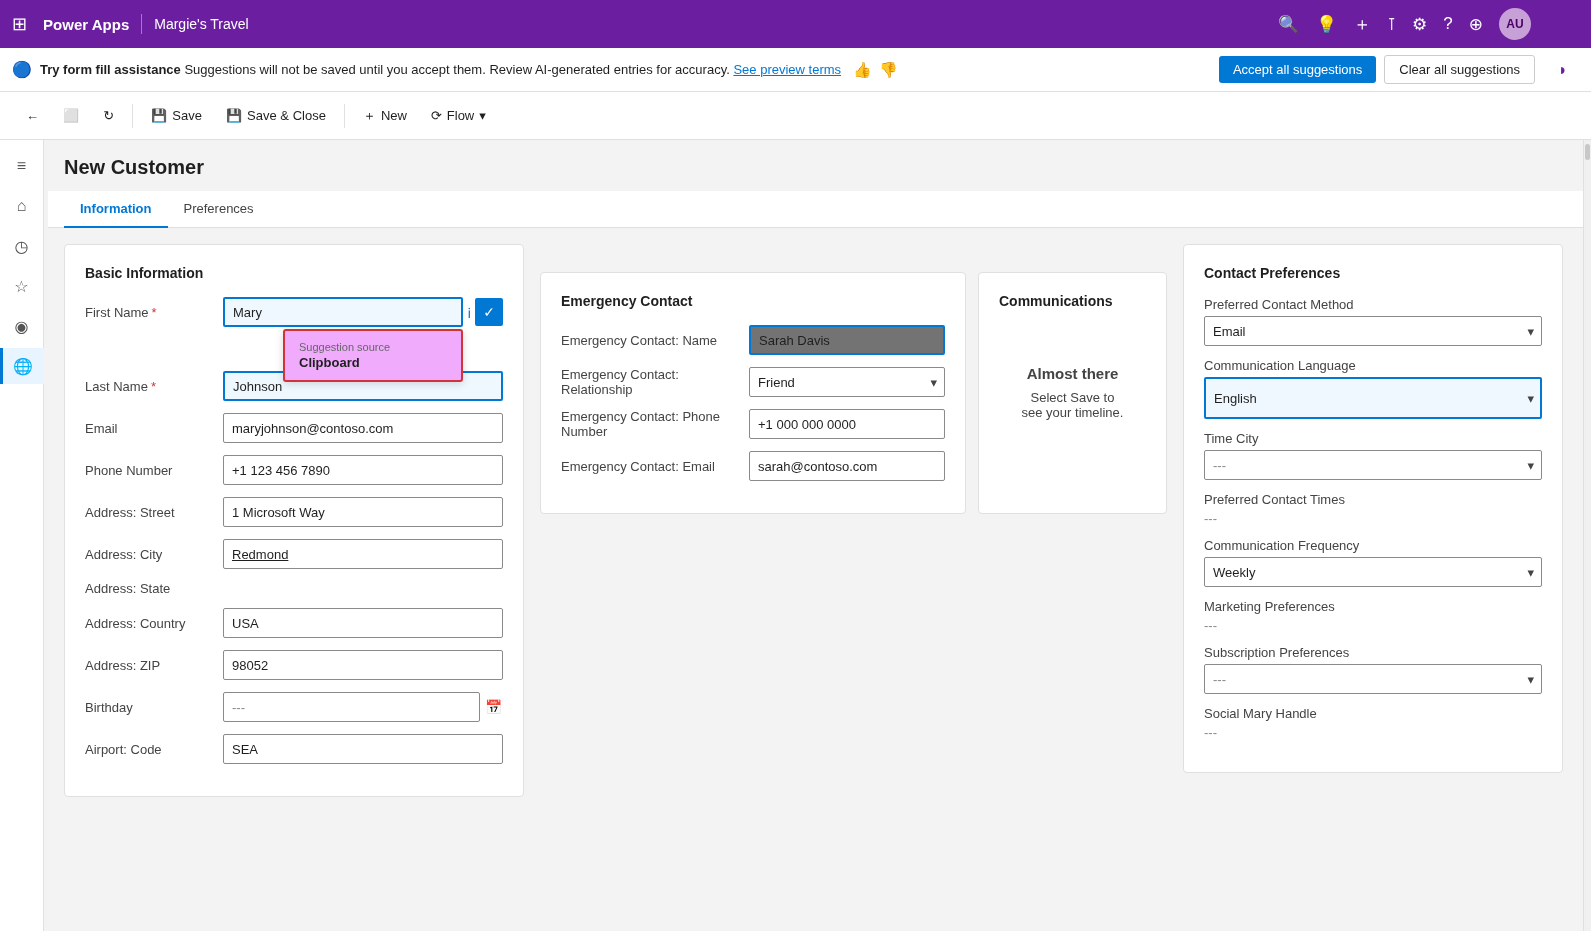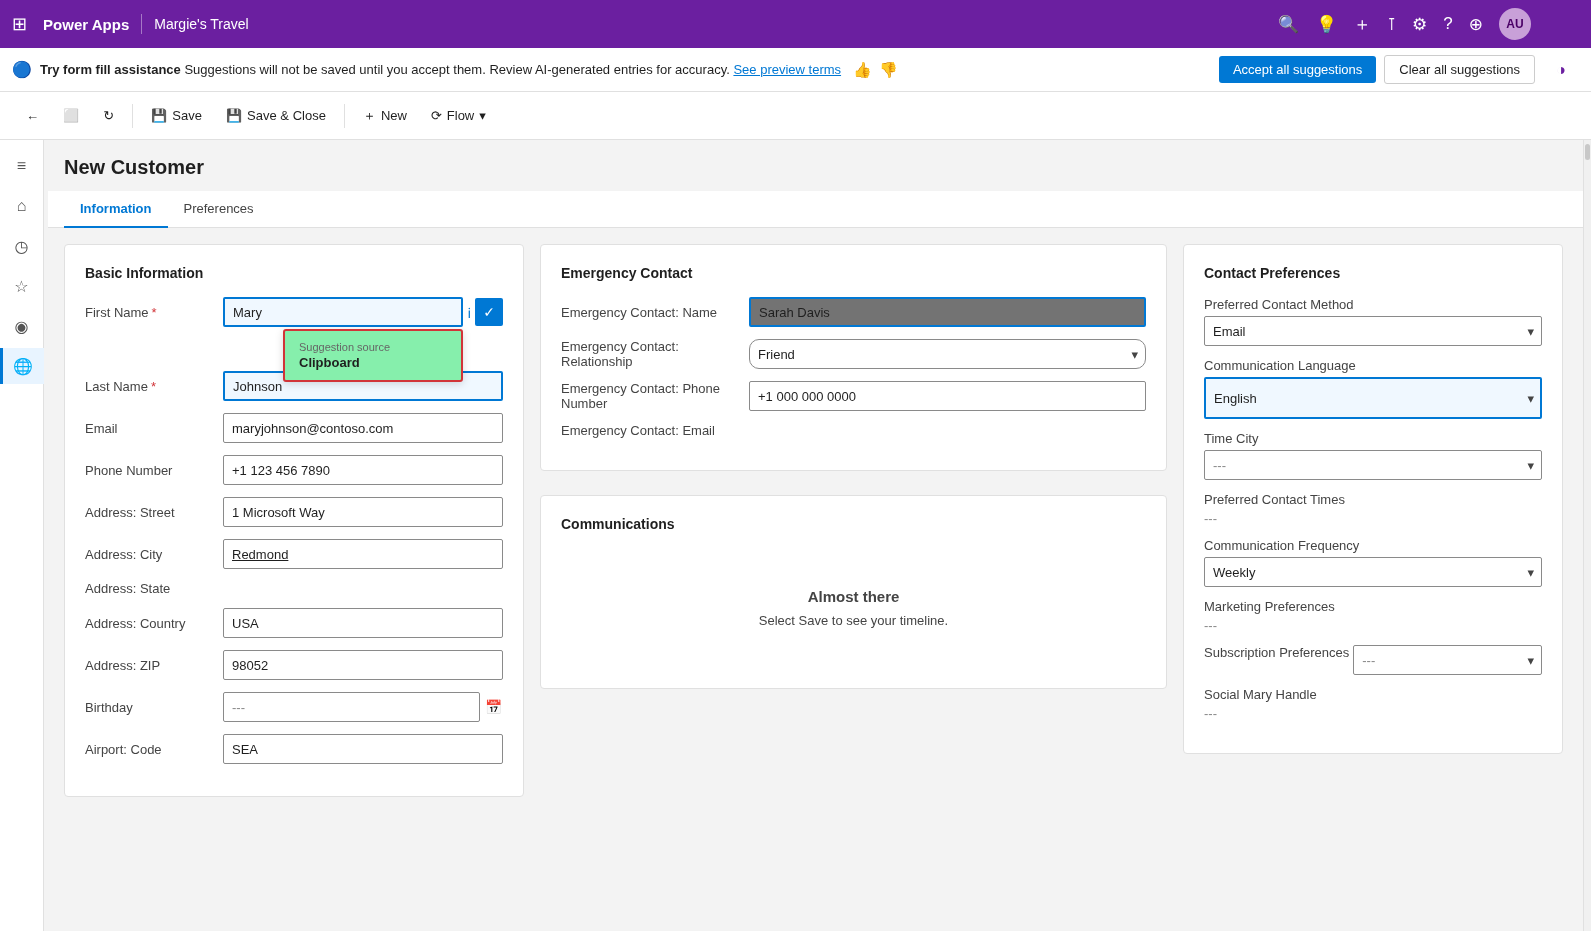--- a/index.html
+++ b/index.html
@@ -191,21 +191,21 @@
     }
 
     .select-wrapper {
       flex: 1;
       position: relative;
     }
     .select-wrapper select {
       width: 100%;
       height: 30px;
       border: 1px solid #8a8a8a;
-      border-radius: 10px;
+      border-radius: 2px;
       padding: 0 28px 0 8px;
       font-size: 13px;
       color: #1f1f1f;
       background: white;
       appearance: none;
     }
     .select-chevron {
       position: absolute;
       right: 8px;
       top: 50%;
@@ -251,21 +251,21 @@
       justify-content: center;
       cursor: pointer;
       font-size: 14px;
     }
 
     
     .suggestion-popup {
       position: absolute;
       top: 32px;
       left: 60px;
-      background: #86efac;
+      background: #f0abfc;
       border: 2px solid #d13438;
       border-radius: 3px;
       padding: 10px 14px;
       z-index: 100;
       min-width: 180px;
       box-shadow: 0 2px 8px rgba(0,0,0,0.15);
     }
     .suggestion-popup .popup-label {
       font-size: 11px;
       color: #666;
@@ -471,21 +471,21 @@
             <span class="calendar-icon">📅</span>
           </div>
         </div>
 
         <div class="field-row">
           <div class="field-label">Airport: Code</div>
           <input type="text" class="field-input" value="SEA" style="flex: 1 1 0%;">
         </div>
       </div>
 
-      <div style="flex:1; display:flex; flex-direction:column; gap:24px;">
+      <div style="flex:1; display:flex; flex-direction:row; gap:12px;margin-top:28px;">
 
         <div class="form-section">
           <div class="section-title">Emergency Contact</div>
 
           <div class="field-row">
             <div class="field-label" style="min-width:180px;">Emergency Contact: Name</div>
             <input type="text" class="field-input" value="Sarah Davis" style="flex: 1 1 0%; border-color: rgb(0, 120, 212); border-width: 2px; background: #737373;">
           </div>
 
           <div class="field-row">
@@ -501,20 +501,21 @@
             </div>
           </div>
 
           <div class="field-row">
             <div class="field-label" style="min-width:180px;">Emergency Contact: Phone<br>Number</div>
             <input type="text" class="field-input" value="+1 000 000 0000" style="flex: 1 1 0%;">
           </div>
 
           <div class="field-row">
             <div class="field-label" style="min-width:180px;">Emergency Contact: Email</div>
+            <input type="text" class="field-input" value="sarah@contoso.com" style="flex: 1 1 0%;">
           </div>
         </div>
 
         <div class="form-section" style="flex:1;">
           <div class="section-title">Communications</div>
           <div class="timeline-section">
             <div class="timeline-title">Almost there</div>
             <div>Select Save to see your timeline.</div>
           </div>
         </div>
@@ -572,21 +573,21 @@
             </select>
             <span class="select-chevron">▾</span>
           </div>
         </div>
 
         <div class="field-row" style="flex-direction:column; align-items:flex-start; gap:4px; margin-top:10px;">
           <div class="field-label">Marketing Preferences</div>
           <span class="dashes">---</span>
         </div>
 
-        <div class="field-row" style="flex-direction:row; align-items:flex-start; gap:4px; margin-top:6px;">
+        <div class="field-row" style="flex-direction:column; align-items:flex-start; gap:4px; margin-top:6px;">
           <div class="field-label">Subscription Preferences</div>
           <div class="select-wrapper" style="width:100%;">
             <select style="width:100%; height:30px; border:1px solid #8a8a8a; border-radius:2px; padding:0 28px 0 8px; font-size:13px; appearance:none; color:#888;">
               <option>---</option>
             </select>
             <span class="select-chevron">▾</span>
           </div>
         </div>
 
         <div class="field-row" style="flex-direction:column; align-items:flex-start; gap:4px; margin-top:10px;">

